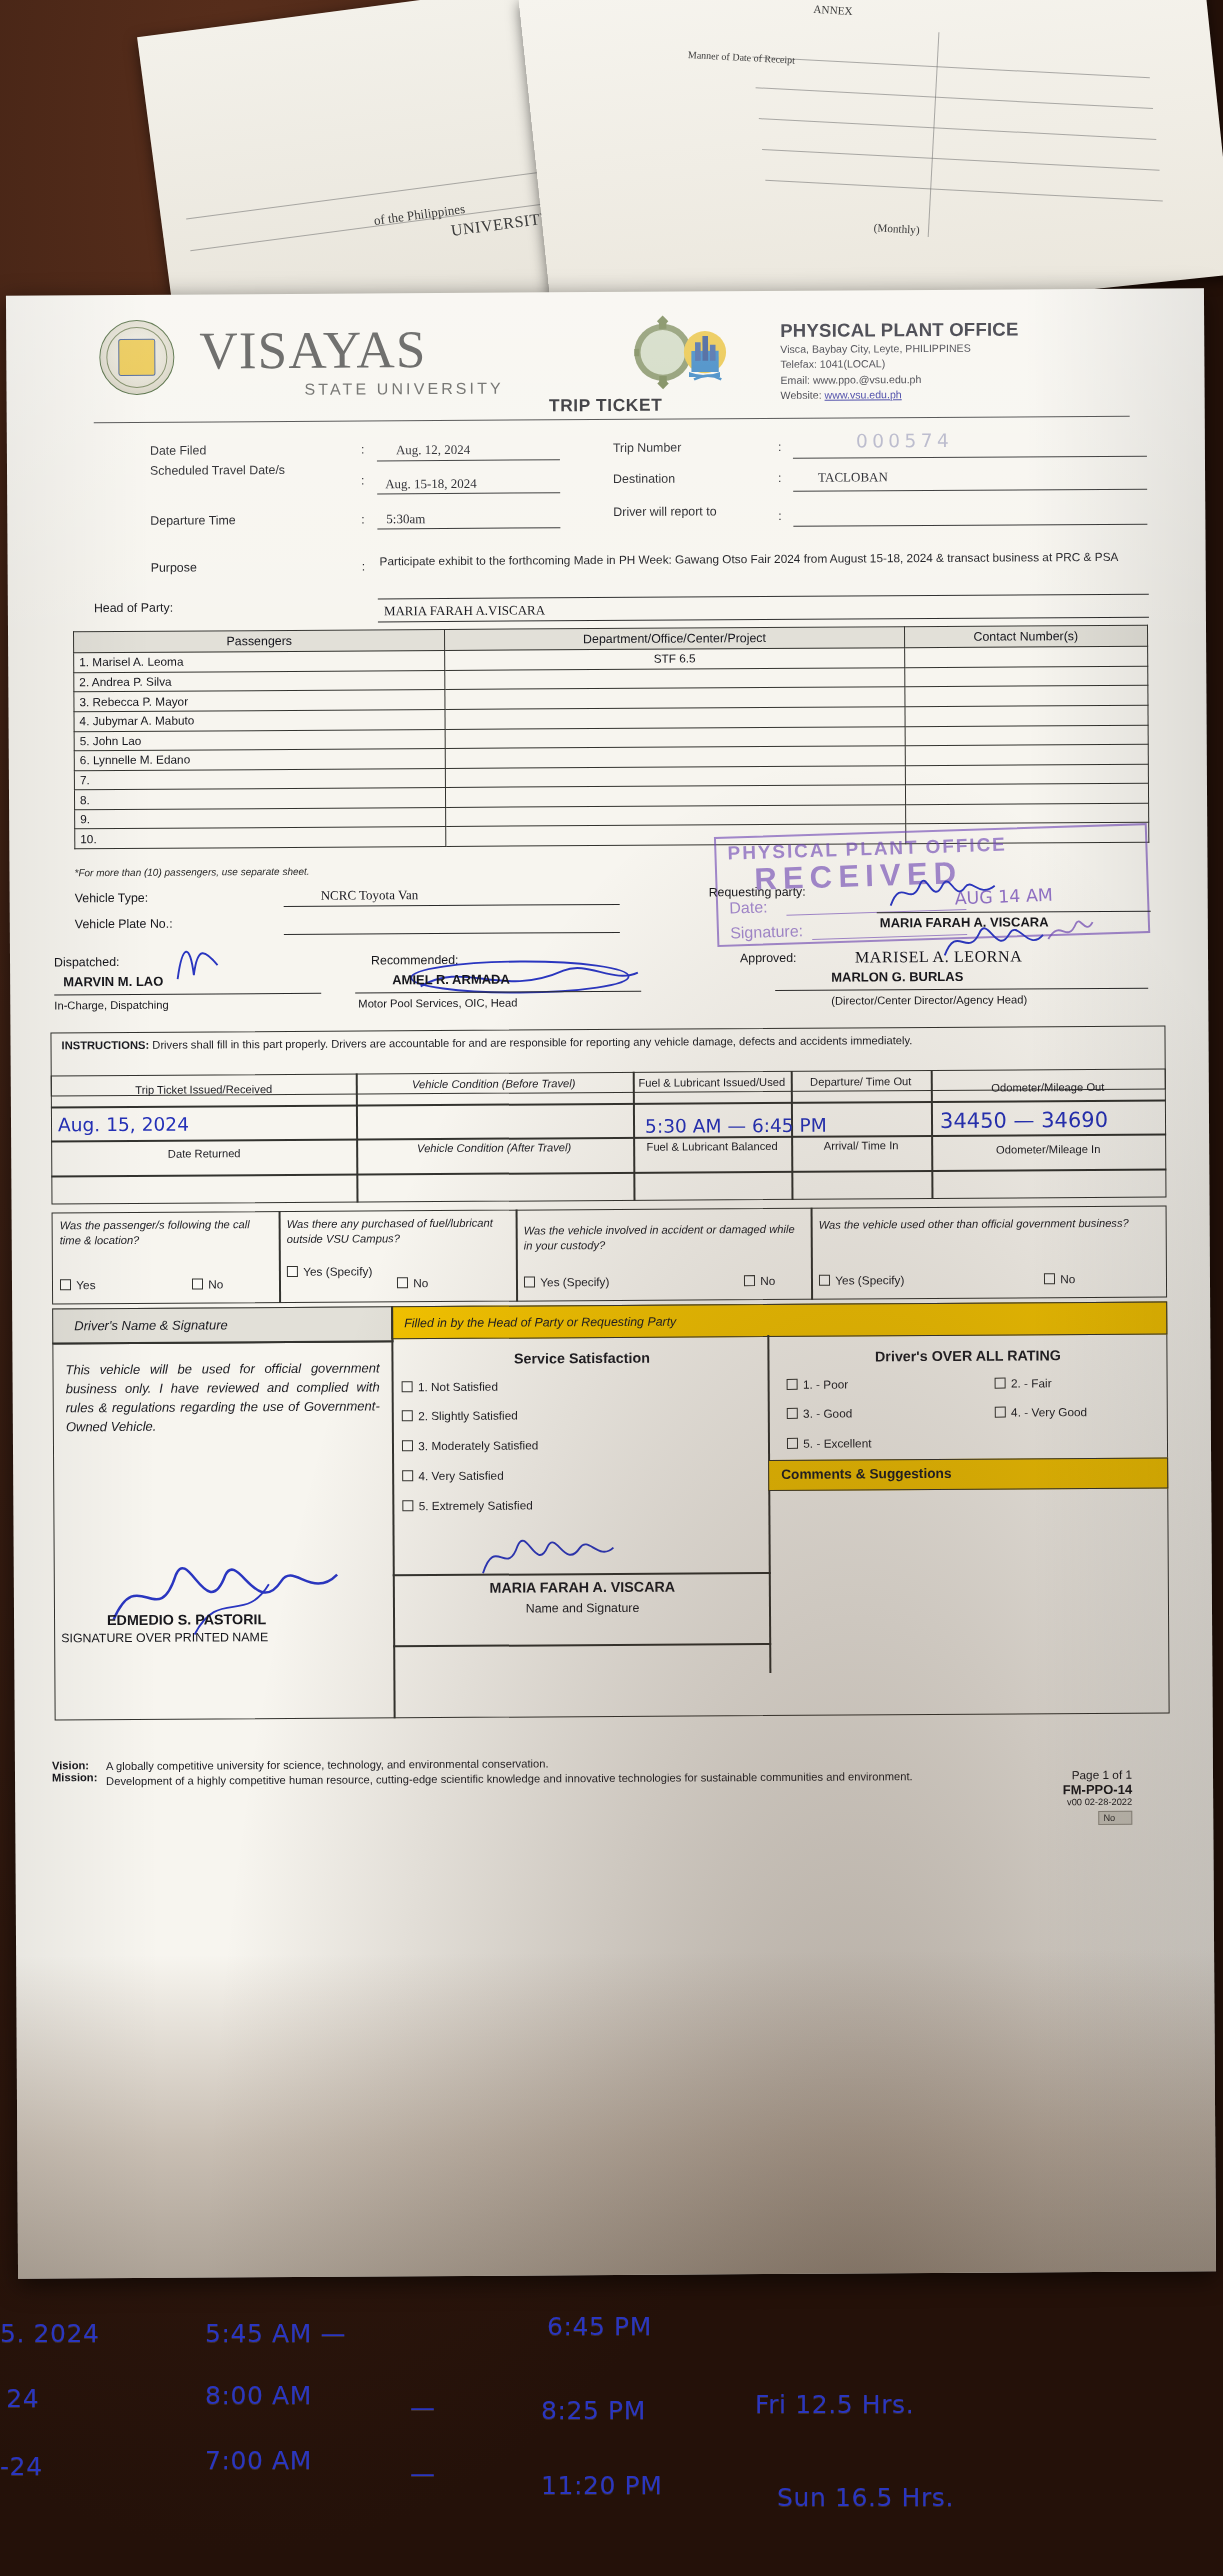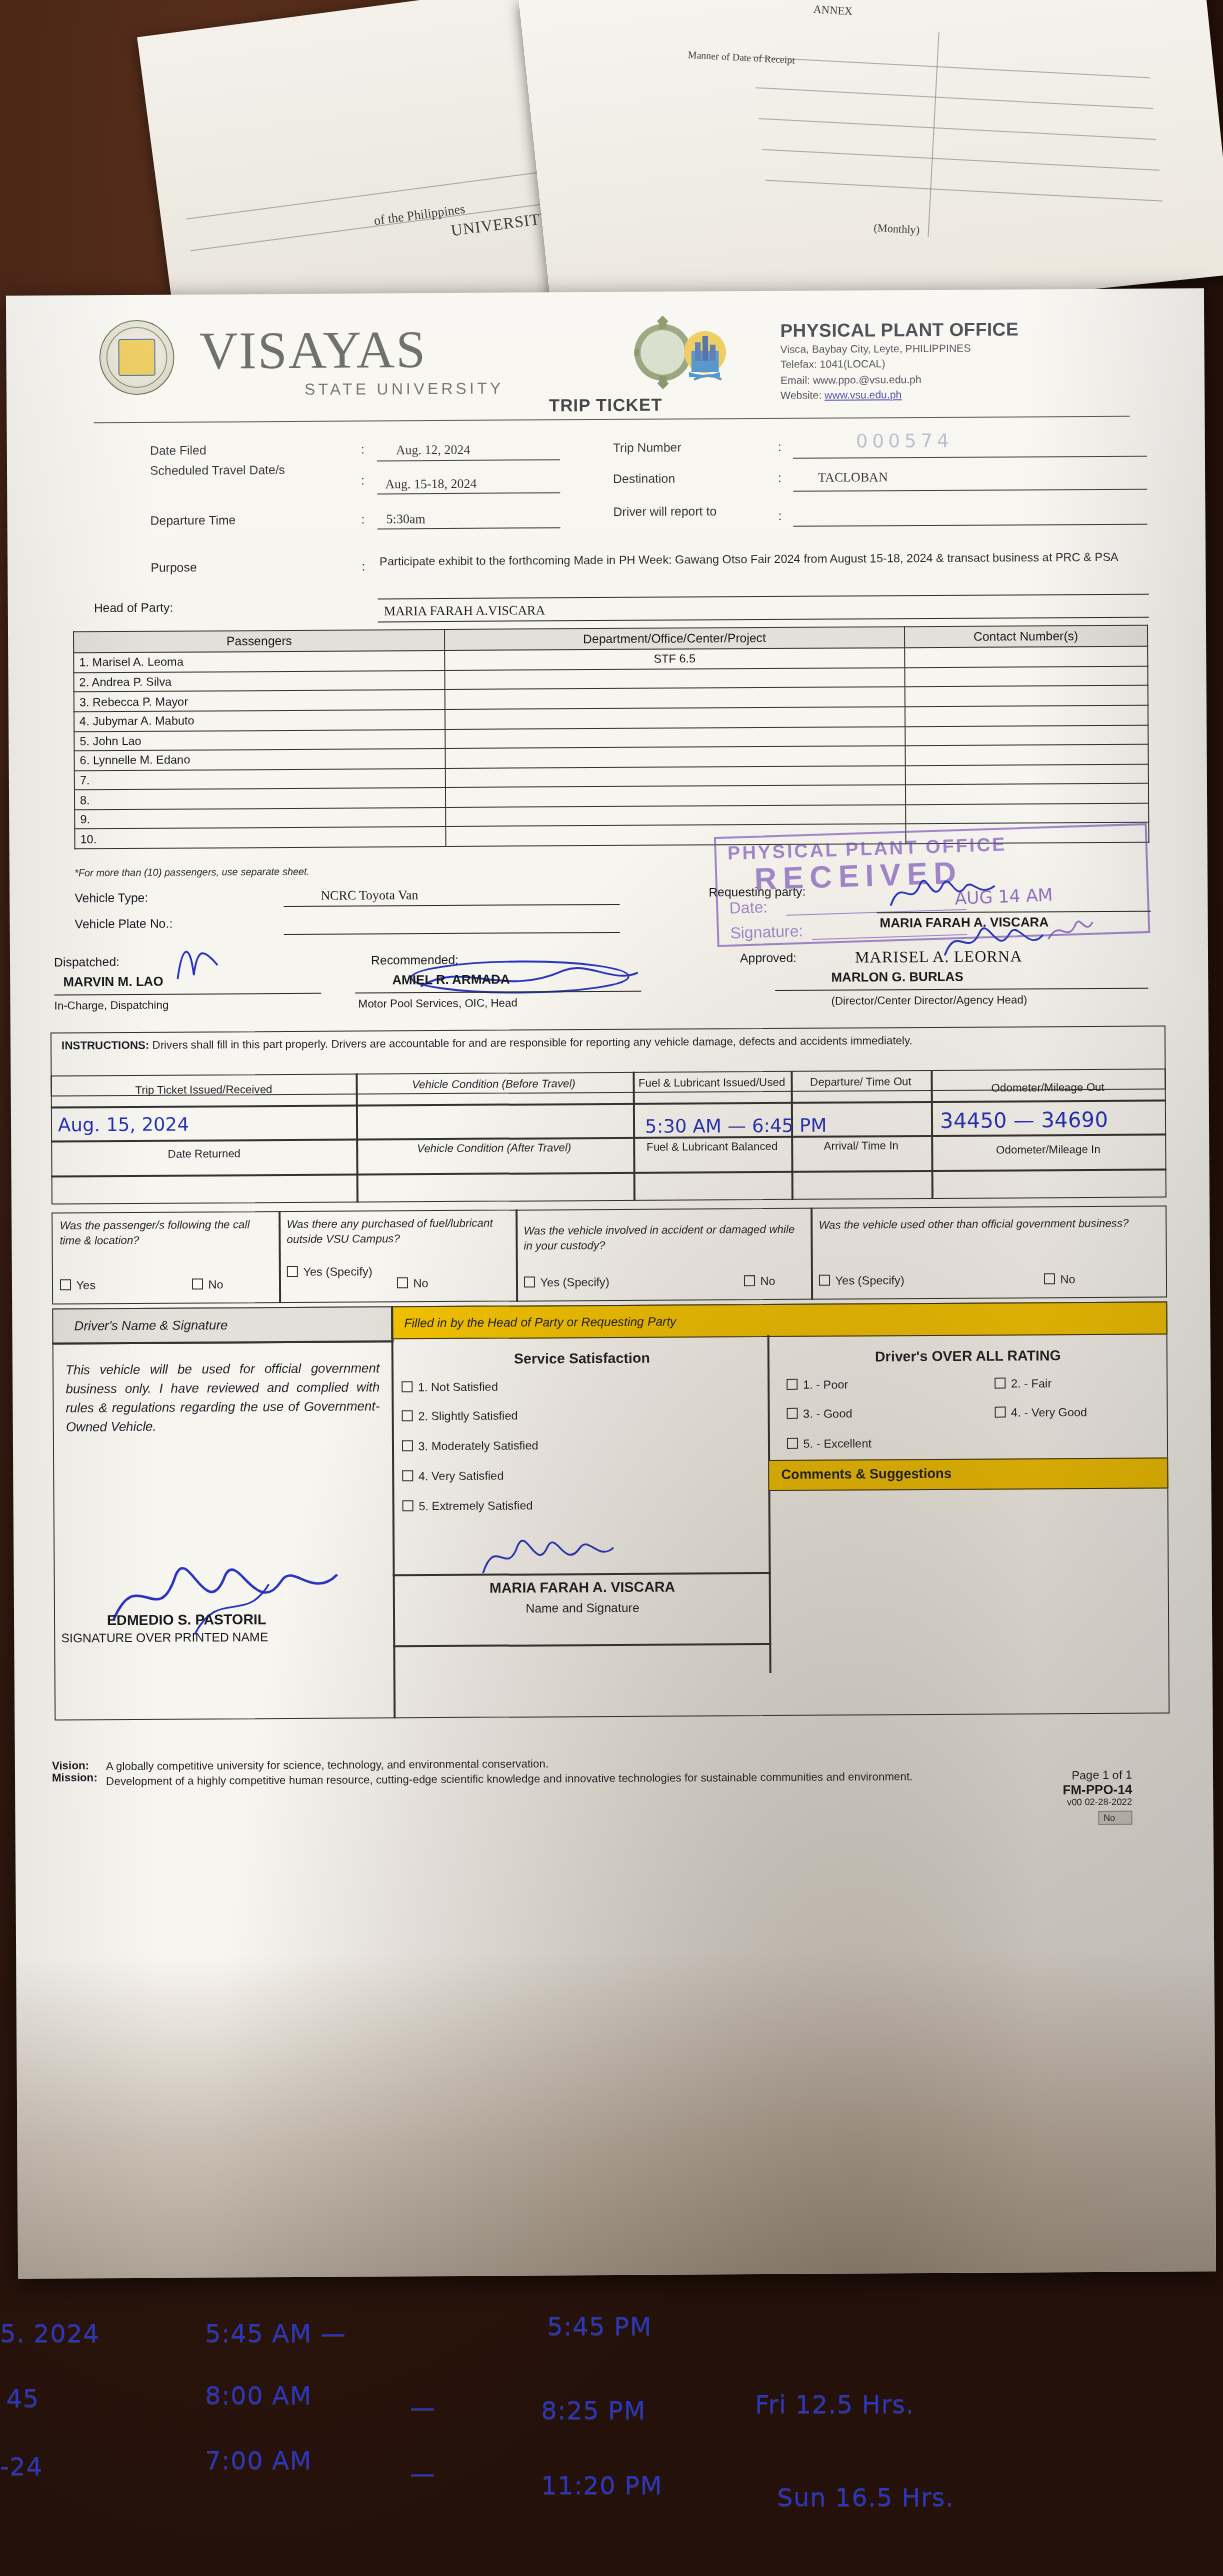--- a/index.html
+++ b/index.html
@@ -533,23 +533,23 @@
     <div class="nobox">No</div>
   </div>
 
   <div class="shade"></div>
   <div class="bottom-dark"></div>
 </div>
 </div>
 
 <div class="note" style="left:0px;top:2319px;">5. 2024</div>
 <div class="note" style="left:205px;top:2319px;">5:45 AM  —</div>
-<div class="note" style="left:547px;top:2312px;">5:45 PM</div>
-
-<div class="note" style="left:6.2px;top:2384px;">45</div>
+<div class="note" style="left:547px;top:2312px;">6:45 PM</div>
+
+<div class="note" style="left:6.2px;top:2384px;">24</div>
 <div class="note" style="left:205px;top:2381px;">8:00 AM</div>
 <div class="note" style="left:410px;top:2393px;">—</div>
 <div class="note" style="left:541px;top:2396px;">8:25 PM</div>
 <div class="note" style="left:755px;top:2390px;">Fri 12.5 Hrs.</div>
 
 <div class="note" style="left:0px;top:2452px;">-24</div>
 <div class="note" style="left:205px;top:2446px;text-align:right;">7:00 AM</div>
 <div class="note" style="left:410px;top:2459px;">—</div>
 <div class="note" style="left:541px;top:2471px;">11:20 PM</div>
 <div class="note" style="left:777px;top:2483px;">Sun 16.5 Hrs.</div>

